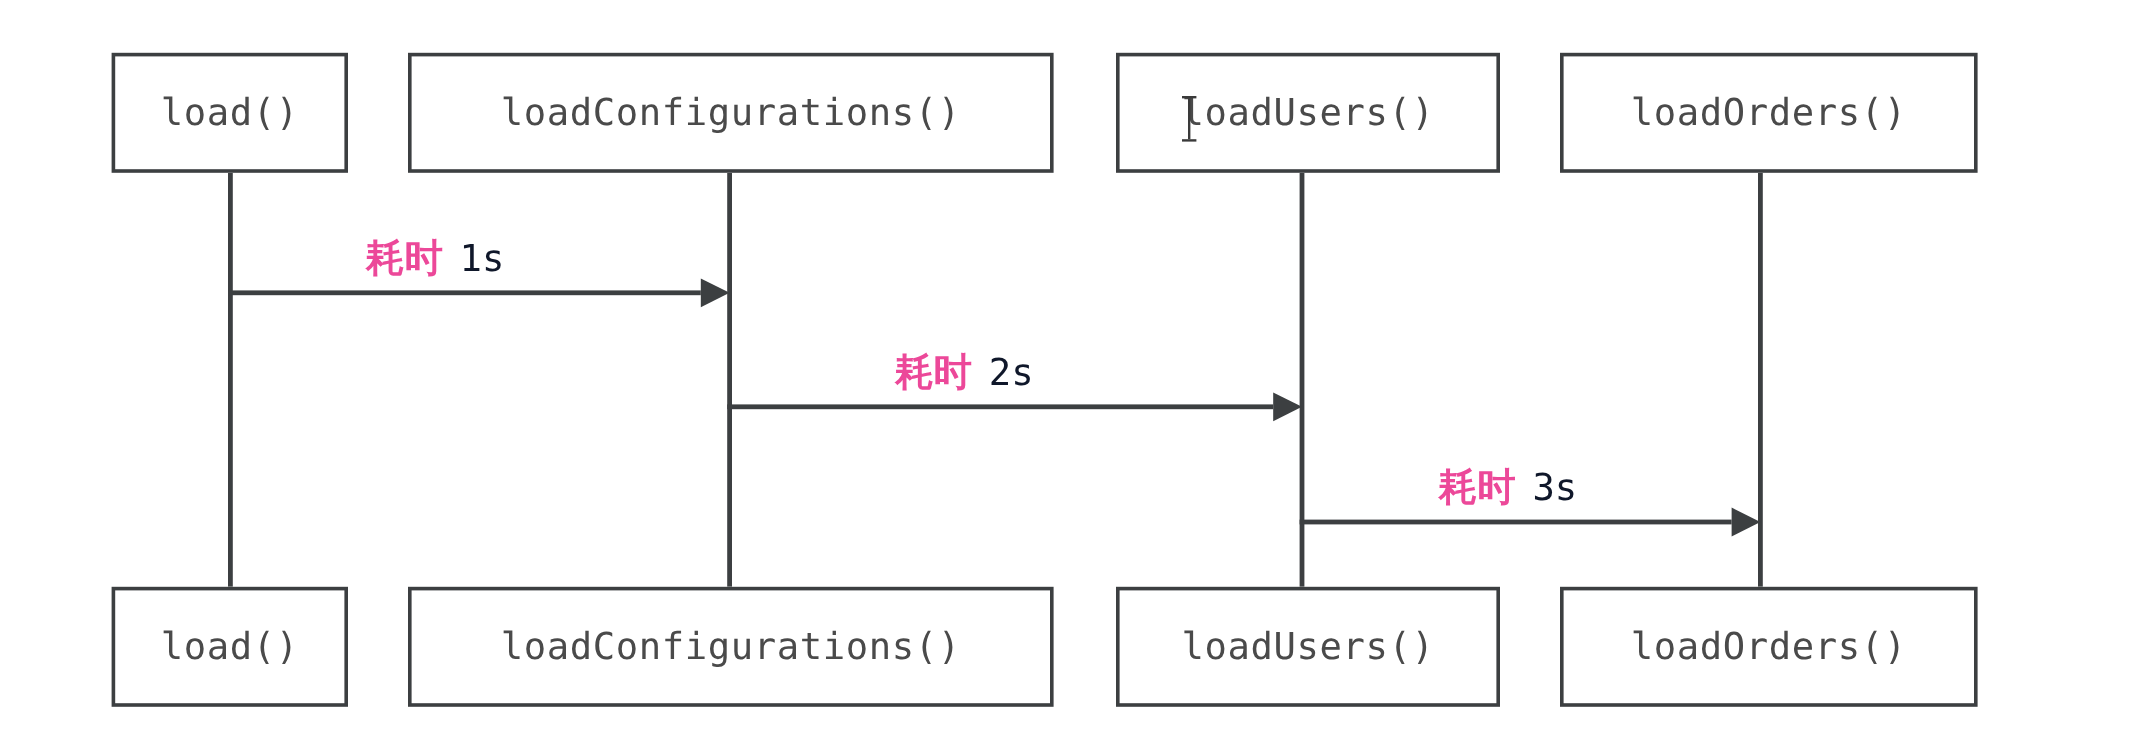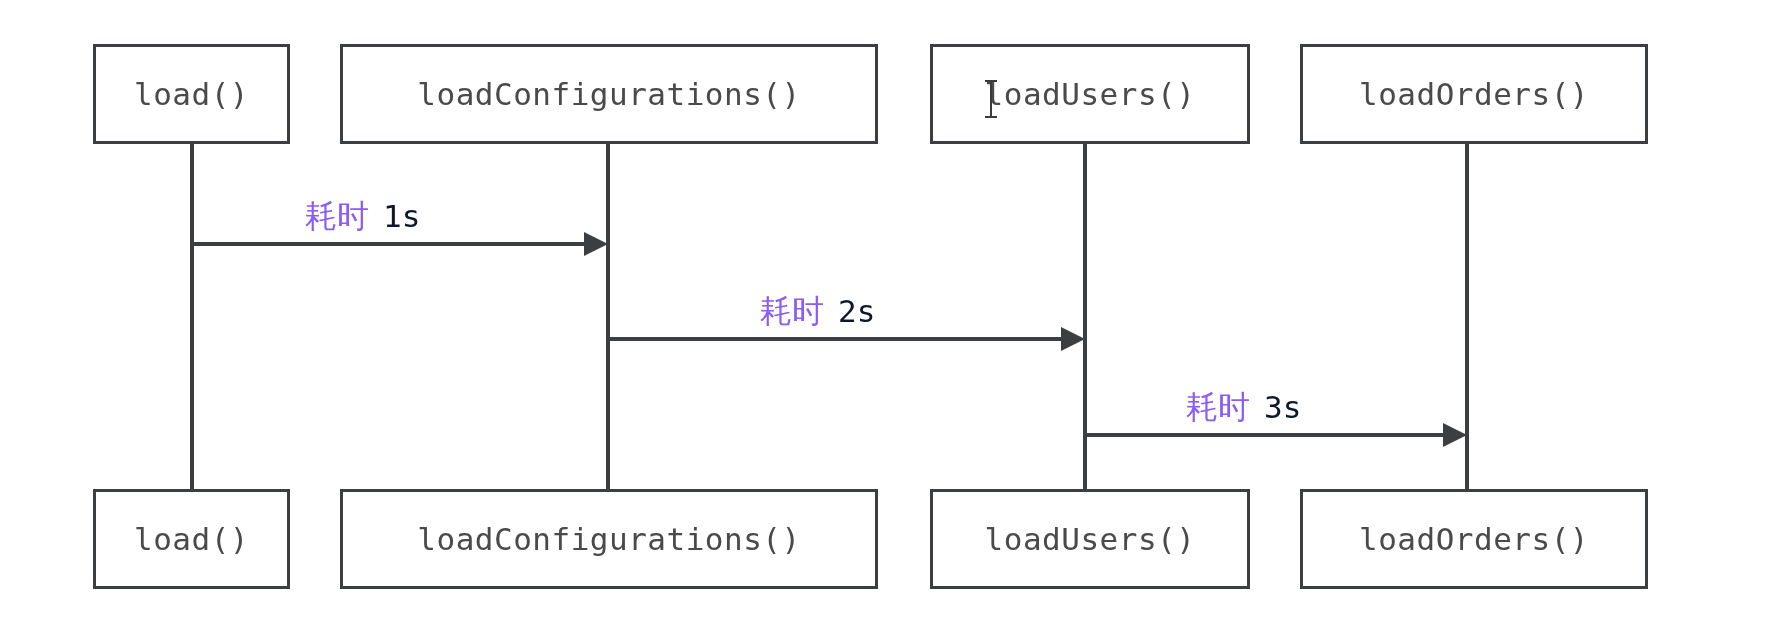--- a/index.html
+++ b/index.html
@@ -68,22 +68,22 @@
   }
   .message-label {
     position: absolute;
     bottom: 10px;
     white-space: nowrap;
     line-height: 1;
   }
   .label-cjk {
     font-family: "DejaVu Sans", "Liberation Sans", sans-serif;
     font-size: 32px;
-    font-weight: 400;
-    color: #8b5cf6;
+    font-weight: 700;
+    color: #ec4899;
   }
   .label-num {
     font-family: "DejaVu Sans Mono", "Liberation Mono", monospace;
     font-size: 31px;
     color: #0f172a;
     margin-left: 14px;
   }
 
   
   #text-caret {
@@ -139,29 +139,29 @@
     <div class="message-line" style="width:394px;"></div>
     <div class="message-head" style="left:394px;"></div>
     <div class="message-label" style="left:115px;">
       <span class="label-cjk">耗时</span><span class="label-num">1s</span>
     </div>
   </div>
 
   <div class="message" style="left:606px; top:337px; width:479px;">
     <div class="message-line" style="width:455px;"></div>
     <div class="message-head" style="left:455px;"></div>
-    <div class="message-label" style="left:154px;text-align:center;">
+    <div class="message-label" style="left:140px;text-align:center;">
       <span class="label-cjk">耗时</span><span class="label-num">2s</span>
     </div>
   </div>
 
   <div class="message" style="left:1083px; top:433px; width:384px;">
     <div class="message-line" style="width:360px;"></div>
     <div class="message-head" style="left:360px;"></div>
-    <div class="message-label" style="left:103px;">
+    <div class="message-label" style="left:116px;">
       <span class="label-cjk">耗时</span><span class="label-num">3s</span>
     </div>
   </div>
 
   <div class="participant-box" style="left:93px; top:489px; width:197px; height:100px;">
     <span class="participant-label">load()</span>
   </div>
 
   <div class="participant-box" style="left:340px; top:489px; width:538px; height:100px;">
     <span class="participant-label">loadConfigurations()</span>

